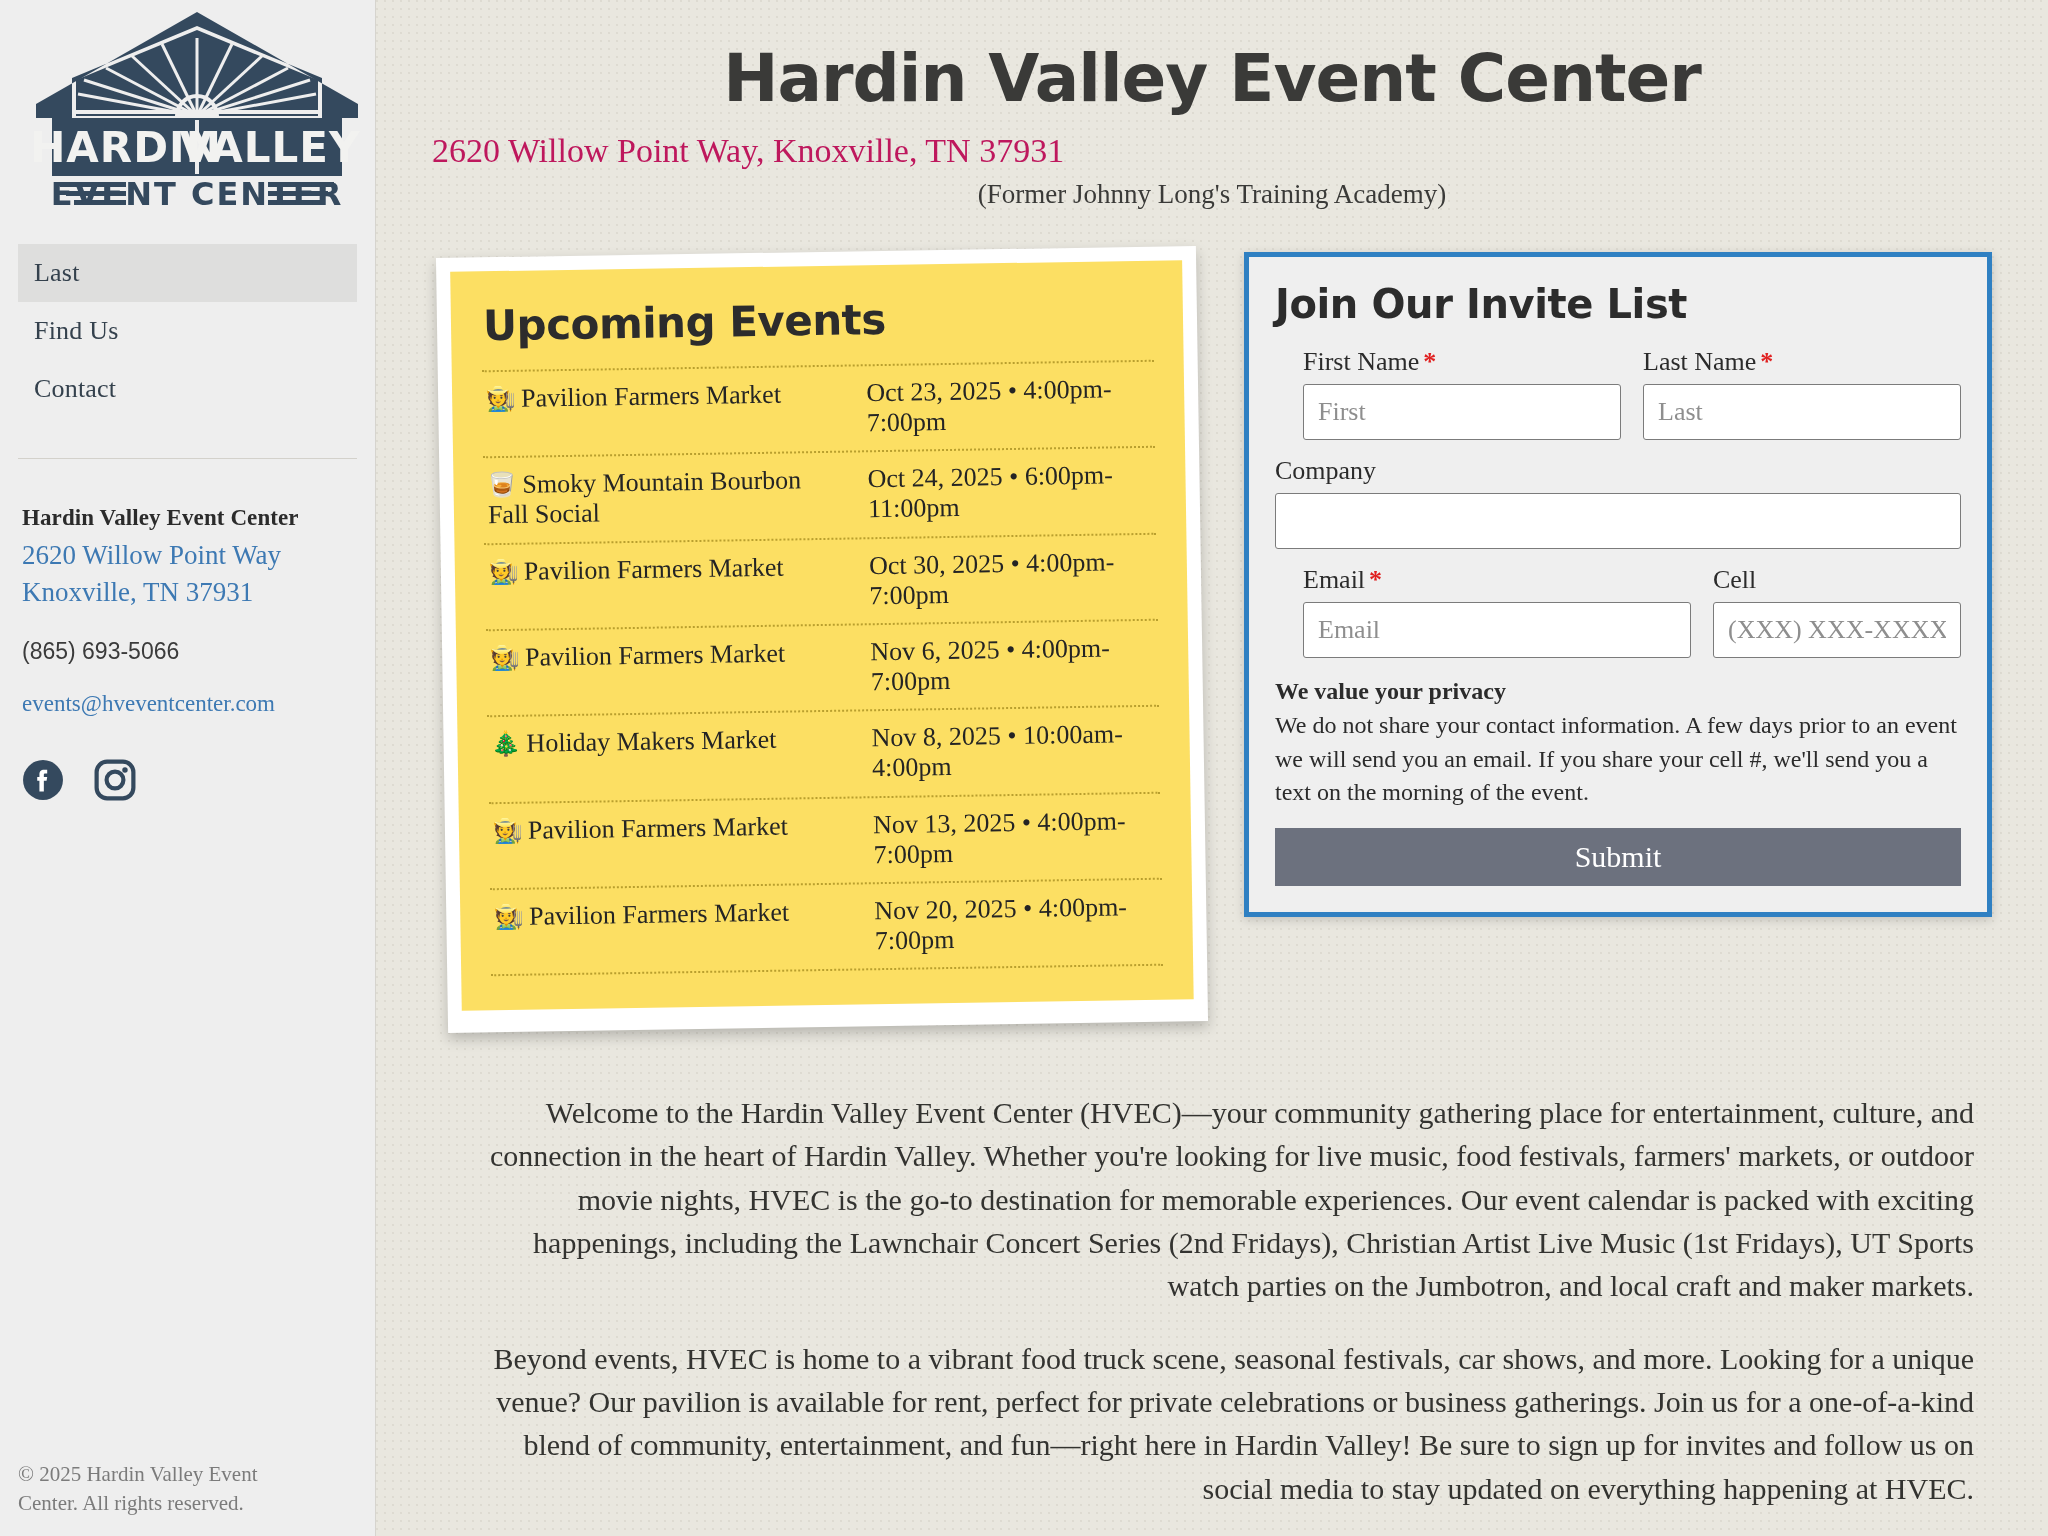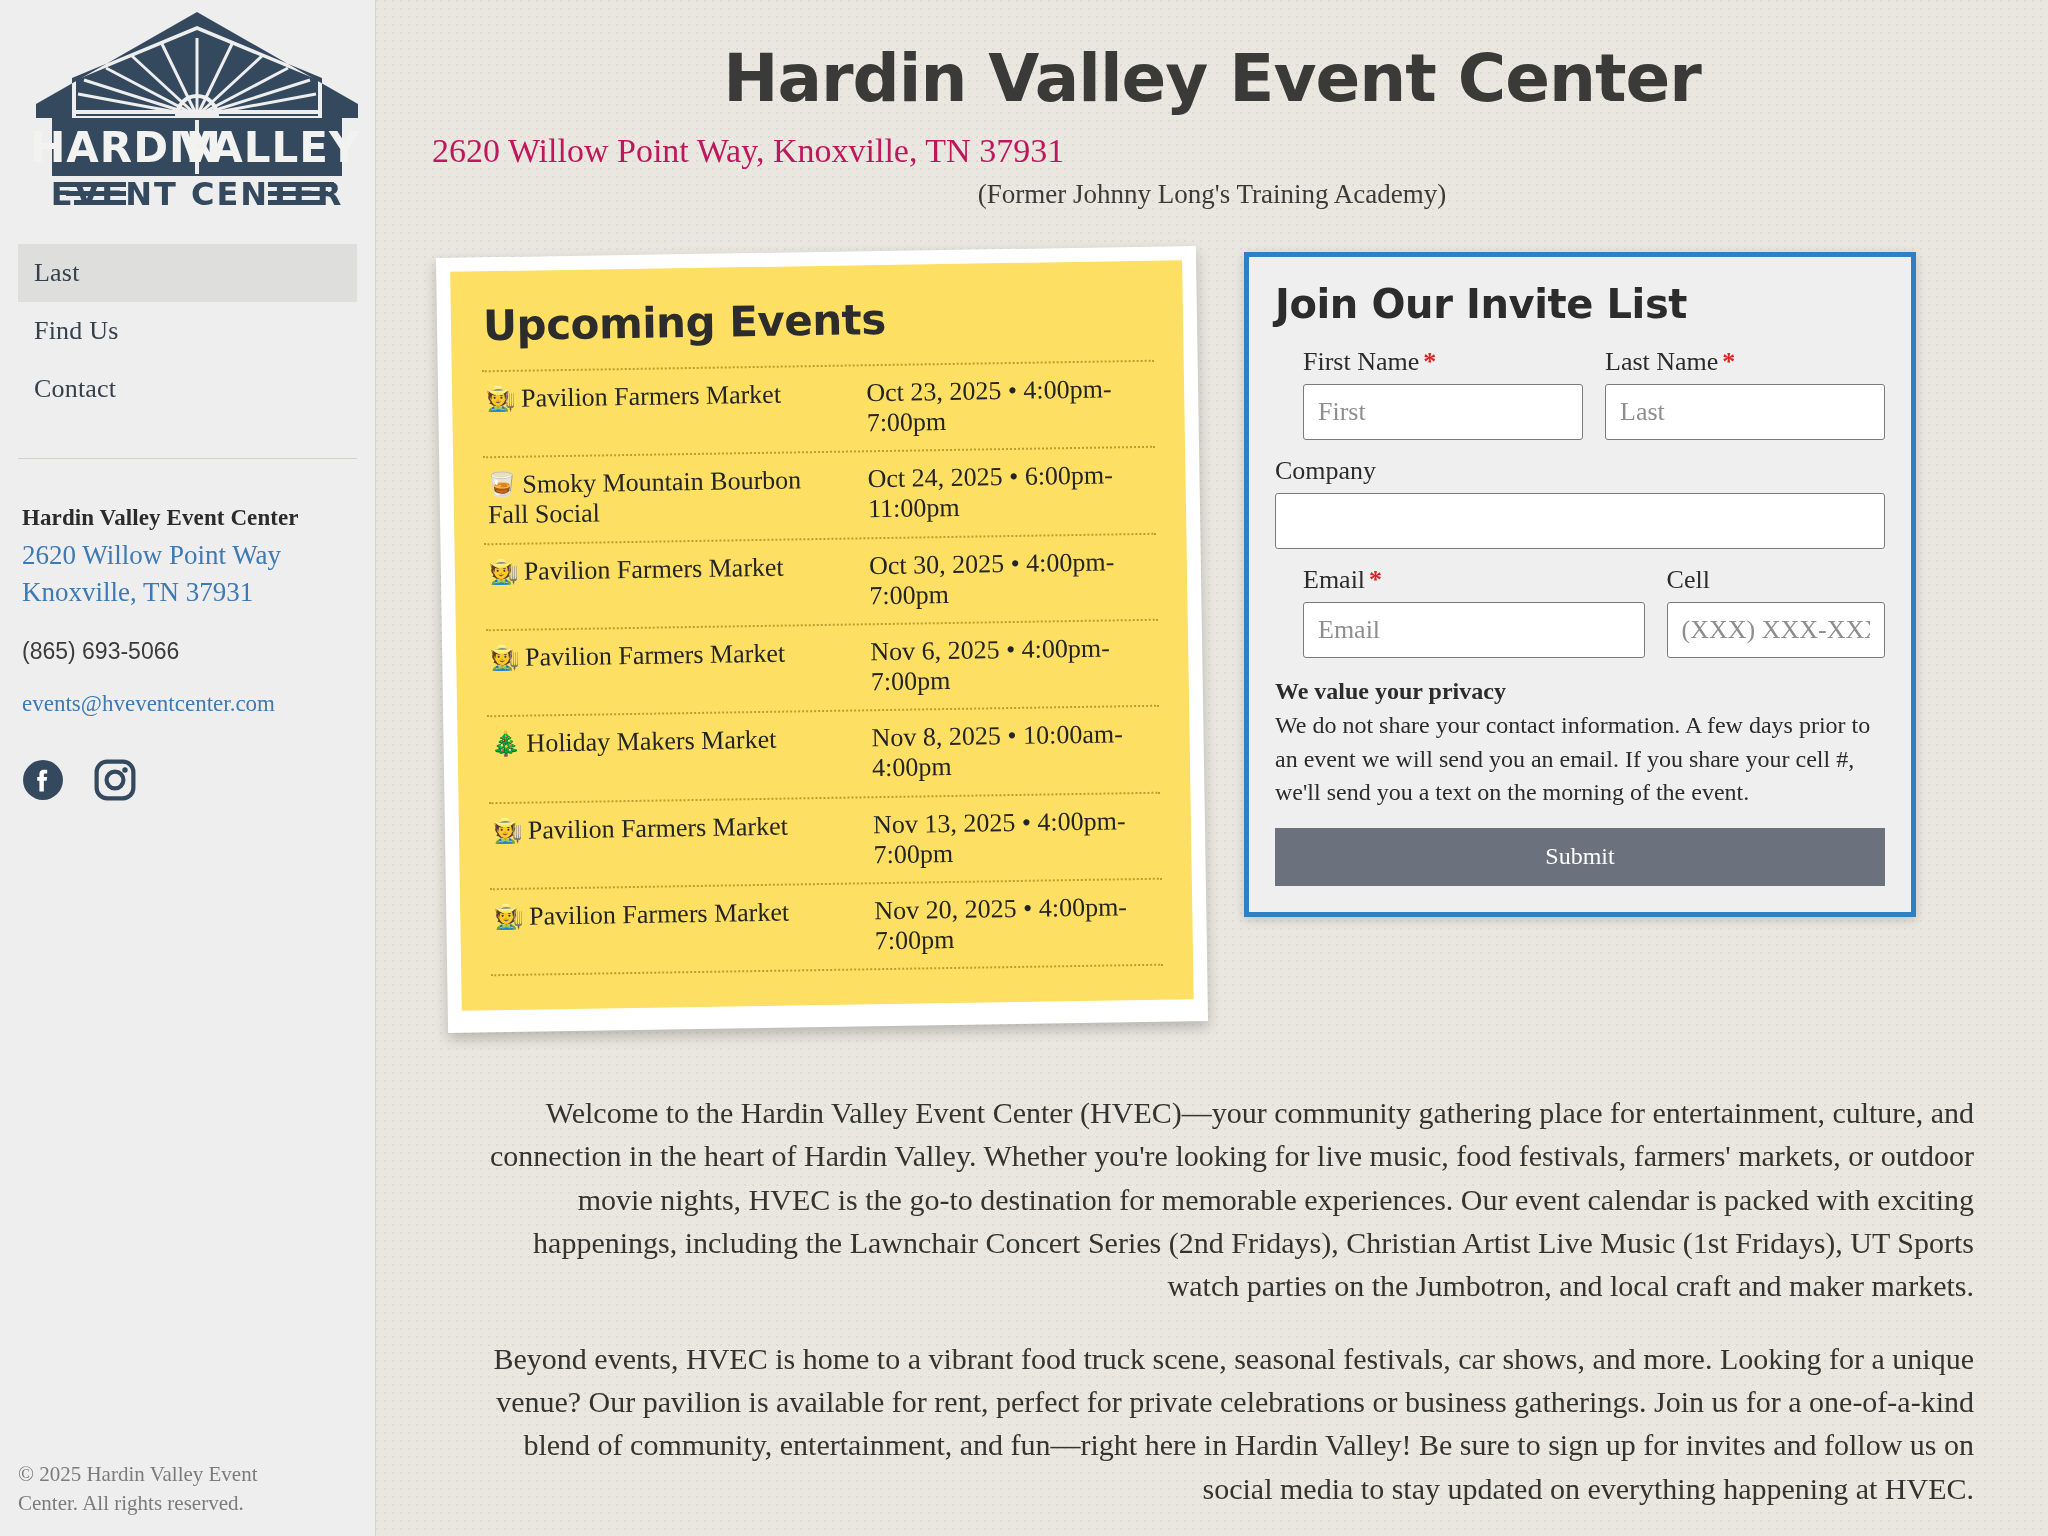--- a/index.html
+++ b/index.html
@@ -179,21 +179,21 @@
     font-size: 26px;
     color: #242424;
     line-height: 1.16;
     flex: 1 1 44%;
     text-align: left;
     padding-left: 8px;
   }
 
   
   .form-card {
-    width: 672px;
+    width: 748px;
     border: 5px solid #2f80c2;
     background: #efefef;
     padding: 22px 26px 26px 26px;
     box-shadow: 0 3px 10px rgba(0,0,0,0.16);
   }
   .form-title {
     font-family: "DejaVu Sans", sans-serif;
     font-weight: bold;
     font-size: 40px;
     color: #2c2c2c;
@@ -239,21 +239,21 @@
     line-height: 1.4;
     margin: 0 0 18px 0;
   }
   .submit-btn {
     width: 100%;
     height: 58px;
     background: #6c717e;
     border: none;
     color: #ffffff;
     font-family: "Liberation Serif", serif;
-    font-size: 24px;
+    font-size: 30px;
     cursor: pointer;
   }
 
   
   .body-copy { margin-top: 64px; padding: 0 18px 0 28px; }
   .body-copy p {
     font-size: 30px;
     line-height: 1.44;
     color: #333330;
     margin: 0 0 30px 0;

